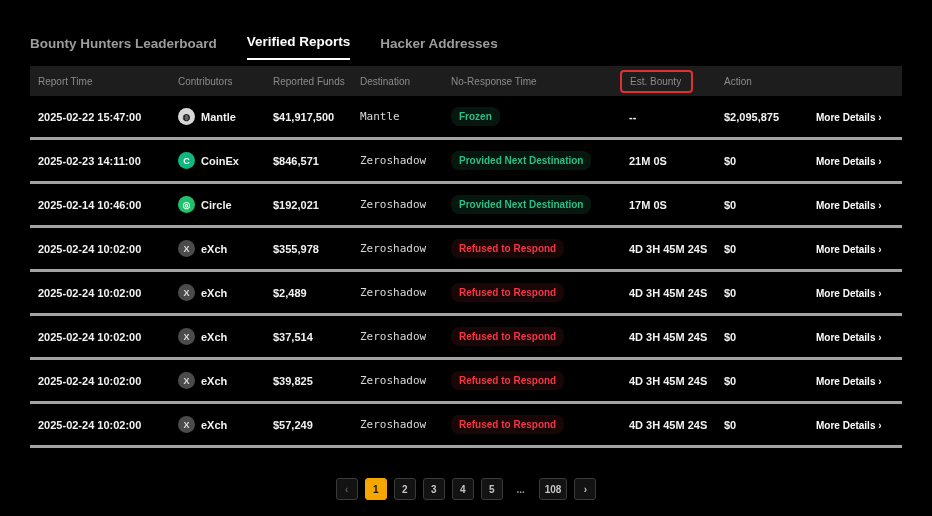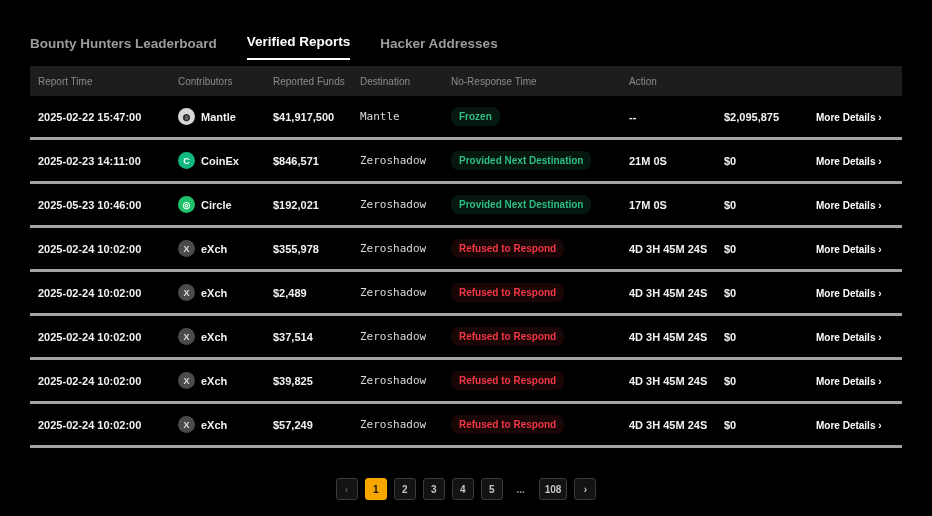--- a/index.html
+++ b/index.html
@@ -41,20 +41,21 @@
       <div class="tab active">Verified Reports</div>
       <div class="tab">Hacker Addresses</div>
     </nav>
   <div class="table">
     <div class="thead">
         <div class="th"><span>Report Time</span></div>
         <div class="th"><span>Contributors</span></div>
         <div class="th"><span>Reported Funds</span></div>
         <div class="th"><span>Destination</span></div>
         <div class="th"><span>No-Response Time</span></div>
+        <div class="th"><span class="annotated">Est. Bounty</span></div>
         <div class="th"><span>Action</span></div>
       </div>
     <div class="tbody">
         <div class="tr">
           <div class="td">2025-02-22 15:47:00</div>
           <div class="td dest">
             <span class="coin" style="background: rgb(215, 215, 215); color: rgb(22, 22, 22);">◍</span>
             <span>Mantle</span>
           </div>
           <div class="td">$41,917,500</div>
@@ -71,21 +72,21 @@
             <span>CoinEx</span>
           </div>
           <div class="td">$846,571</div>
           <div class="td mono">Zeroshadow</div>
           <div class="td"><span class="badge green">Provided Next Destination</span></div>
           <div class="td">21M 0S</div>
           <div class="td">$0</div>
           <div class="td"><span class="action">More Details ›</span></div>
         </div>
         <div class="tr">
-          <div class="td">2025-05-23 10:46:00</div>
+          <div class="td">2025-02-14 10:46:00</div>
           <div class="td dest">
             <span class="coin" style="background: rgb(31, 194, 106); color: rgb(255, 255, 255);">◎</span>
             <span>Circle</span>
           </div>
           <div class="td">$192,021</div>
           <div class="td mono">Zeroshadow</div>
           <div class="td"><span class="badge green">Provided Next Destination</span></div>
           <div class="td">17M 0S</div>
           <div class="td">$0</div>
           <div class="td"><span class="action">More Details ›</span></div>

